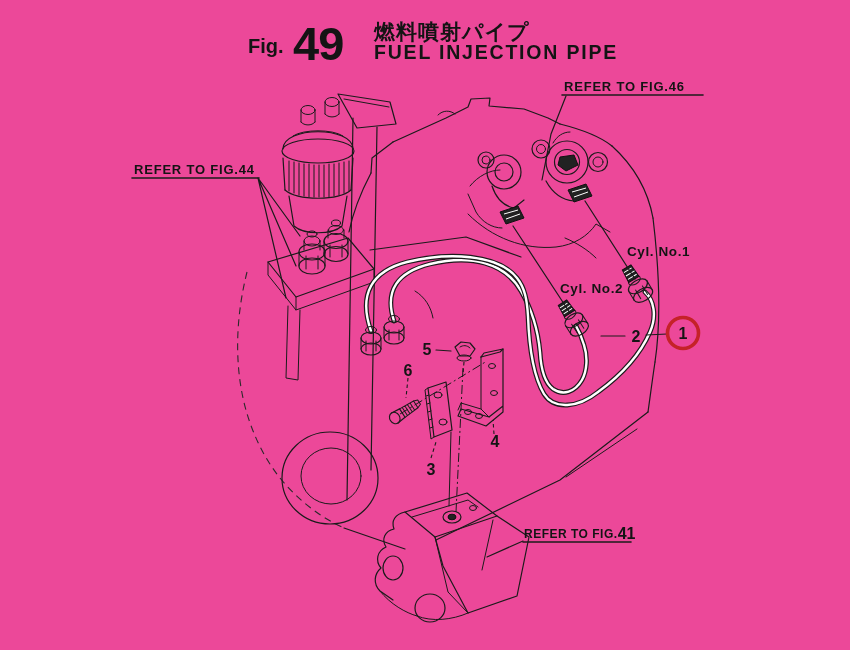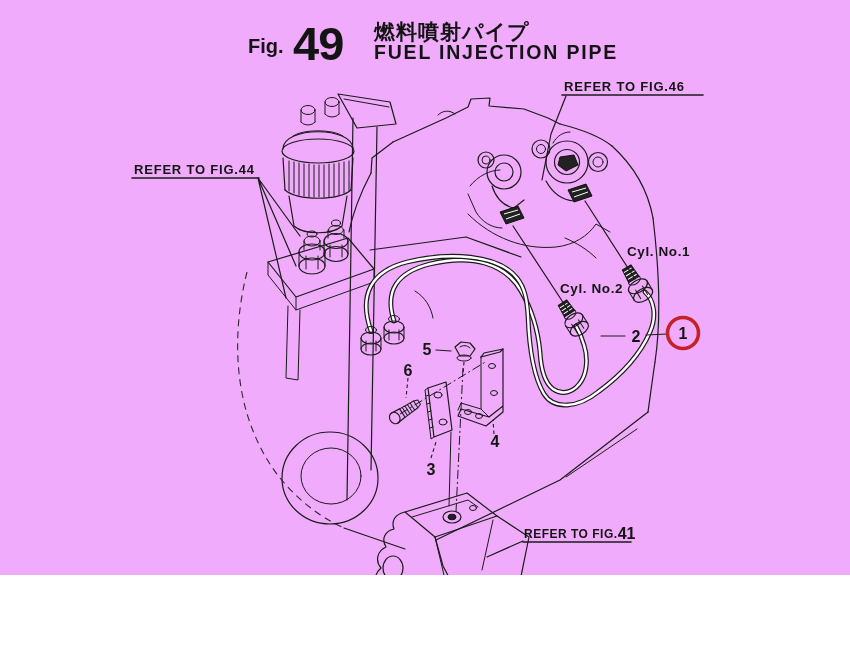--- a/index.html
+++ b/index.html
@@ -1,16 +1,16 @@
 <!DOCTYPE html>
 <html><head>
 <meta charset="utf-8">
 <style>
   html,body{margin:0;padding:0;background:#ffffff;}
-  #stage{position:relative;width:850px;height:575px;background:#f0abfc;overflow:hidden;
+  #stage{position:relative;width:850px;height:650px;background:#ec4899;overflow:hidden;
          font-family:"Liberation Sans",sans-serif;}
   svg{position:absolute;left:0;top:0;}
   .ink{stroke:#1b1b1b;fill:none;stroke-linecap:round;stroke-linejoin:round;}
   .w12{stroke-width:1.2;} .w10{stroke-width:1;} .w16{stroke-width:1.6;}
   .pipe-outer{stroke:#1b1b1b;stroke-width:4.8;fill:none;stroke-linecap:round;}
   .pipe-inner{stroke:#ffffff;stroke-width:2.4;fill:none;stroke-linecap:round;}
   .darkfill{fill:#222222;stroke:#111111;stroke-width:1;}
   .whitehatch{stroke:#ffffff;stroke-width:1;fill:none;}
   .sketch{stroke:#2a2a2a;stroke-width:1.1;fill:none;stroke-dasharray:7 5;}
   .dashlead{stroke:#1b1b1b;stroke-width:1.1;fill:none;stroke-dasharray:3.5 3;}

